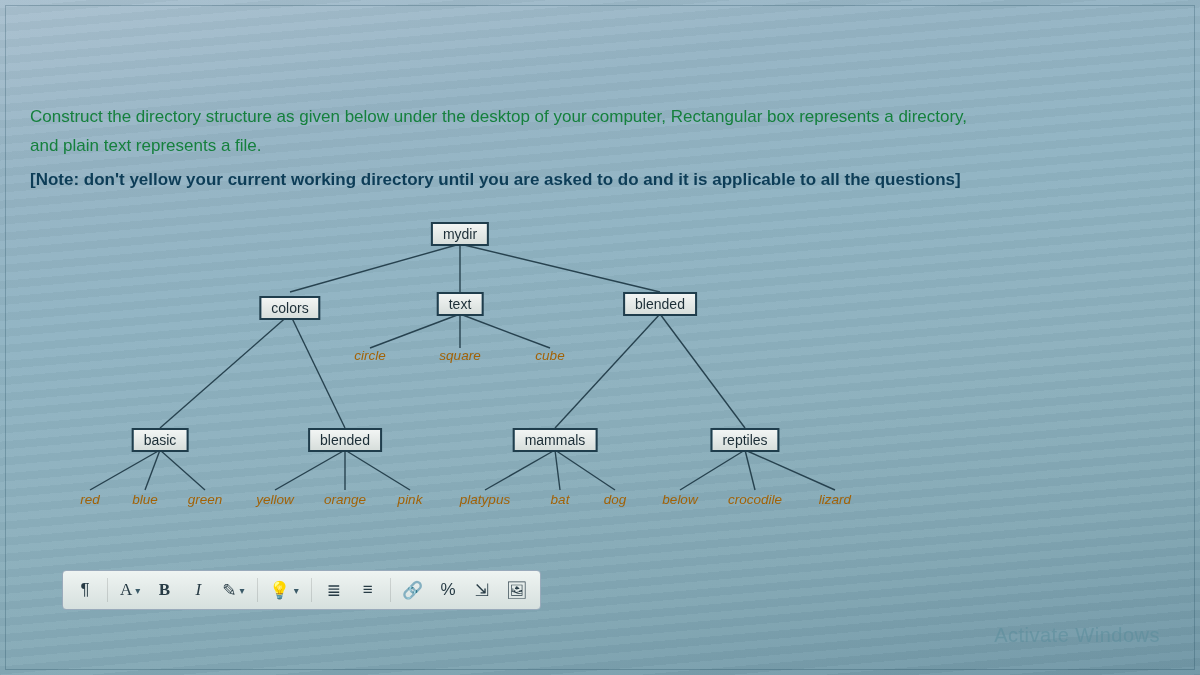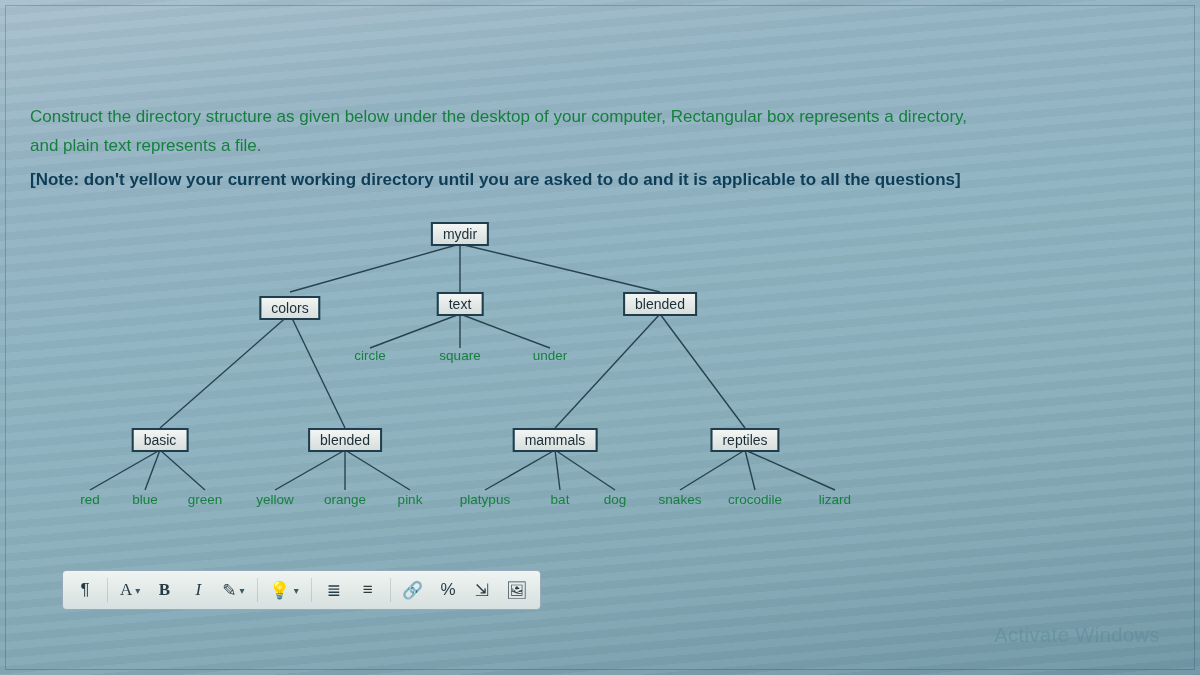--- a/index.html
+++ b/index.html
@@ -39,23 +39,24 @@
     border:2px solid #1f3d4c;
     padding:2px 10px;
     font-size:14px;
     color:#1c2e37;
     white-space:nowrap;
     transform:translateX(-50%);
   }
   .leaf {
     position:absolute;
     font-size:13.5px;
-    color:#15803d;
+    color:#a16207;
     white-space:nowrap;
     transform:translateX(-50%);
+    font-style:italic;
   }
 
   
   .toolbar {
     position:absolute; left:62px; top:570px;
     display:flex; align-items:center; gap:6px;
     background: linear-gradient(#eff4f2,#d6e0de);
     border:1px solid #9ab;
     border-radius:4px;
     padding:4px 8px;
@@ -140,32 +141,32 @@
   <div class="node" style="left:260px; top:86px;">colors</div>
   <div class="node" style="left:430px; top:82px;">text</div>
   <div class="node" style="left:630px; top:82px;">blended</div>
   <div class="node" style="left:130px; top:218px;text-align:center;">basic</div>
   <div class="node" style="left:315px; top:218px;">blended</div>
   <div class="node" style="left:525px; top:218px;">mammals</div>
   <div class="node" style="left:715px; top:218px;">reptiles</div>
 
   <div class="leaf" style="left:340px; top:138px;">circle</div>
   <div class="leaf" style="left:430px; top:138px;">square</div>
-  <div class="leaf" style="left:520px; top:138px;">under</div>
+  <div class="leaf" style="left:520px; top:138px;">cube</div>
 
   <div class="leaf" style="left:60px;  top:282px;">red</div>
   <div class="leaf" style="left:115px; top:282px;">blue</div>
   <div class="leaf" style="left:175px; top:282px;">green</div>
   <div class="leaf" style="left:245px; top:282px;">yellow</div>
   <div class="leaf" style="left:315px; top:282px;">orange</div>
   <div class="leaf" style="left:380px; top:282px;">pink</div>
   <div class="leaf" style="left:455px; top:282px;">platypus</div>
   <div class="leaf" style="left:530px; top:282px;">bat</div>
   <div class="leaf" style="left:585px; top:282px;">dog</div>
-  <div class="leaf" style="left:650px; top:282px;">snakes</div>
+  <div class="leaf" style="left:650px; top:282px;">below</div>
   <div class="leaf" style="left:725px; top:282px;">crocodile</div>
   <div class="leaf" style="left:805px; top:282px;text-align:center;">lizard</div>
 </div>
 
 <div class="toolbar">
   <div class="tb-btn">
       <span>¶</span>
     </div>
   <div class="tb-sep"></div>
   <div class="tb-btn caret serif">

